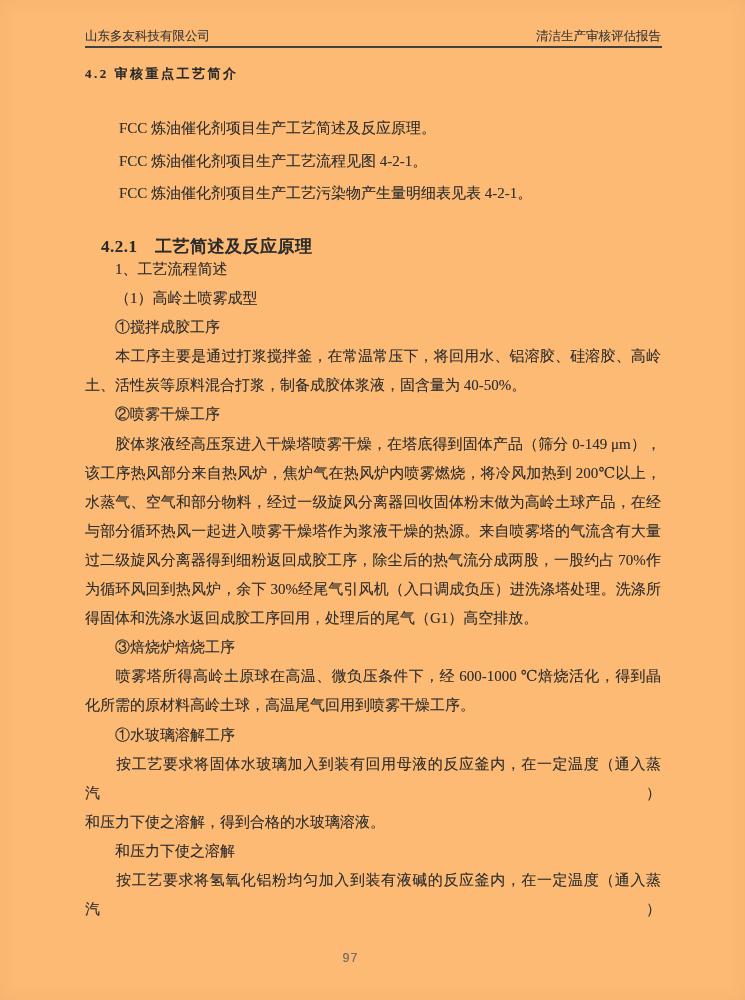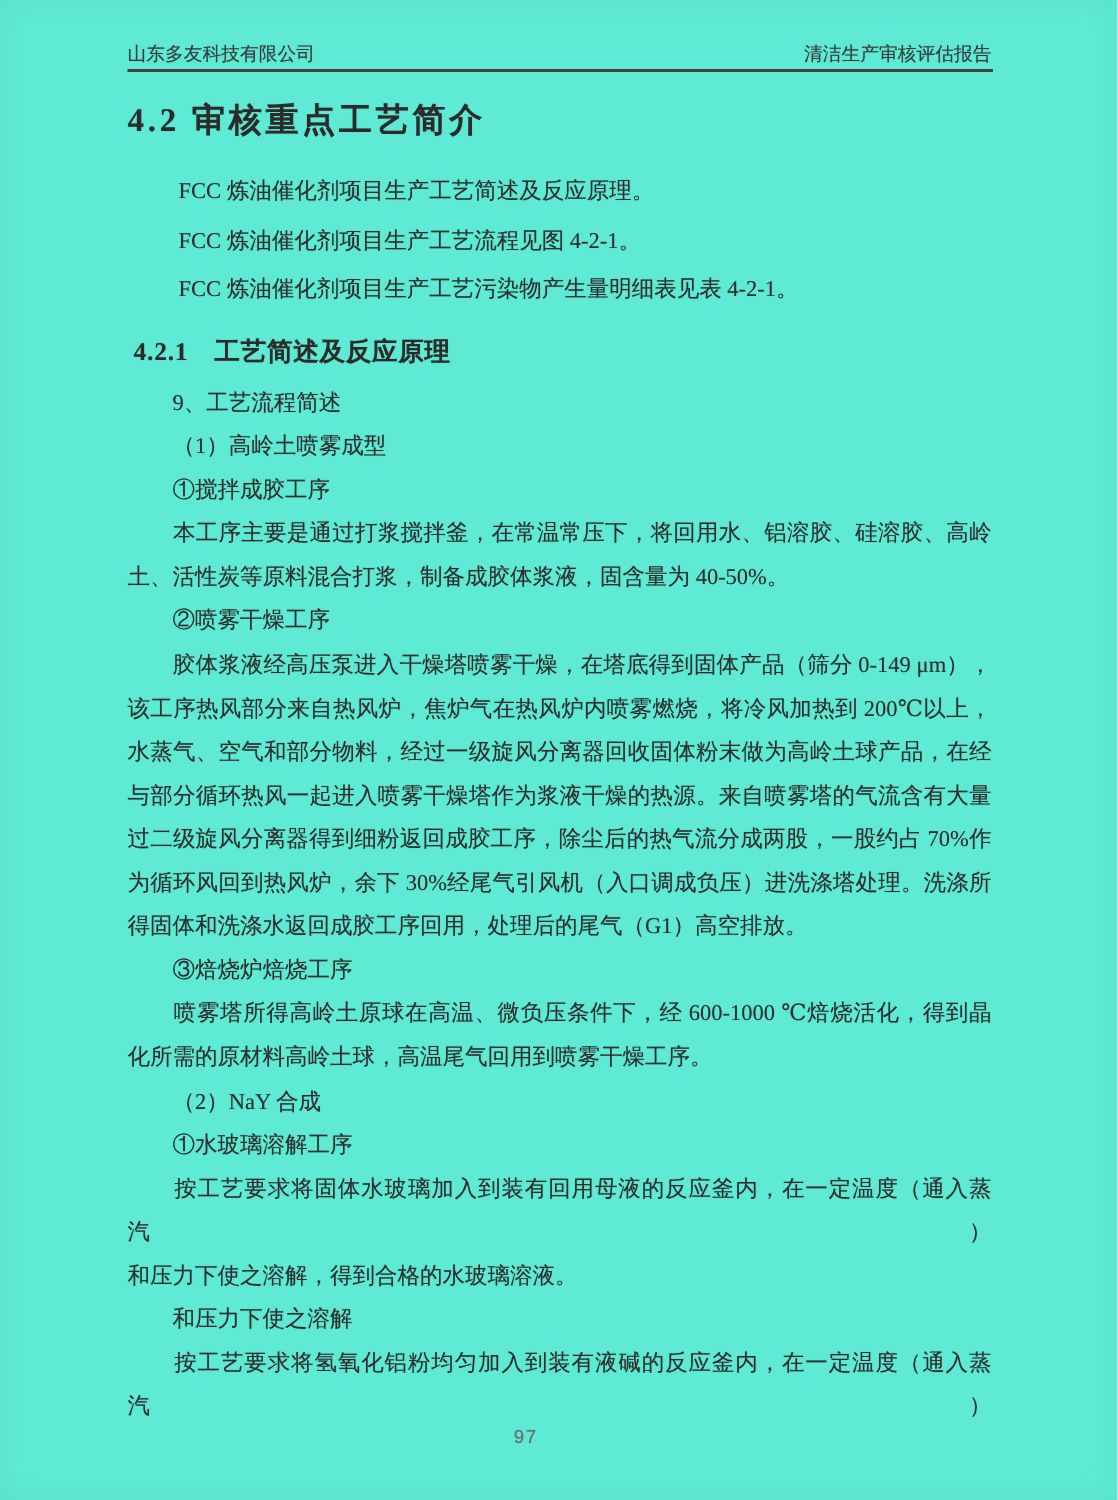--- a/index.html
+++ b/index.html
@@ -1,44 +1,44 @@
 <!DOCTYPE html>
 <html><head>
 <meta charset="utf-8">
 <style>
   html,body{margin:0;padding:0;background:#ffffff;}
   .page{
     position:relative;
     width:745px;height:1000px;
-    background:#5eead4;
+    background:#fdba74;
     overflow:hidden;
     color:#2e2e2e;
     font-family:"Liberation Serif","DejaVu Serif",serif;
     box-shadow:inset 0 0 22px rgba(0,0,0,0.045);
     text-shadow:0 0 0.6px rgba(55,55,55,0.38);
   }
   .hdr{
     position:absolute;top:28px;left:85px;width:576px;
     display:flex;justify-content:space-between;align-items:flex-start;
     font-size:12.5px;color:#3a3a3a;
     font-family:"Liberation Sans","DejaVu Sans",sans-serif;
   }
   .hdr-rule{
     position:absolute;top:46px;left:85px;width:577px;height:2px;
     background:#414141;
   }
   .h1{
     position:absolute;top:66px;left:85px;margin:0;
-    font-size:22px;font-weight:600;letter-spacing:2.5px;color:#2b2b2b;
+    font-size:13px;font-weight:600;letter-spacing:2.5px;color:#2b2b2b;
     white-space:nowrap;line-height:1.25;
   }
   .intro{position:absolute;top:110px;left:85px;width:576px;}
   .intro p{margin:4px;font-size:15px;line-height:28.5px;white-space:nowrap;}
   .h2{
-    position:absolute;top:220px;left:85px;margin:4px;
+    position:absolute;top:220px;left:85px;margin:16px;
     font-size:17px;font-weight:600;letter-spacing:0.5px;color:#2b2b2b;
     white-space:nowrap;line-height:1.25;
   }
   .bodytext{position:absolute;top:255px;left:85px;width:576px;}
   .bodytext p{margin:0;font-size:15px;line-height:29.1px;white-space:nowrap;}
   .bodytext p.f{
     white-space:normal;
     text-align:justify;
     text-align-last:justify;
   }
@@ -63,37 +63,36 @@
 
   <div class="intro">
     <p>　　FCC 炼油催化剂项目生产工艺简述及反应原理。</p>
     <p>　　FCC 炼油催化剂项目生产工艺流程见图 4-2-1。</p>
     <p>　　FCC 炼油催化剂项目生产工艺污染物产生量明细表见表 4-2-1。</p>
   </div>
 
   <h2 class="h2">4.2.1　工艺简述及反应原理</h2>
 
   <div class="bodytext">
-    <p>　　9、工艺流程简述</p>
+    <p>　　1、工艺流程简述</p>
     <p>　　（1）高岭土喷雾成型</p>
     <p>　　①搅拌成胶工序</p>
     <p class="f">　　本工序主要是通过打浆搅拌釜，在常温常压下，将回用水、铝溶胶、硅溶胶、高岭</p>
     <p>土、活性炭等原料混合打浆，制备成胶体浆液，固含量为 40-50%。</p>
     <p>　　②喷雾干燥工序</p>
     <p class="f">　　胶体浆液经高压泵进入干燥塔喷雾干燥，在塔底得到固体产品（筛分 0-149 μm），</p>
     <p class="f">该工序热风部分来自热风炉，焦炉气在热风炉内喷雾燃烧，将冷风加热到 200℃以上，</p>
     <p class="f">水蒸气、空气和部分物料，经过一级旋风分离器回收固体粉末做为高岭土球产品，在经</p>
     <p class="f">与部分循环热风一起进入喷雾干燥塔作为浆液干燥的热源。来自喷雾塔的气流含有大量</p>
     <p class="f">过二级旋风分离器得到细粉返回成胶工序，除尘后的热气流分成两股，一股约占 70%作</p>
     <p class="f">为循环风回到热风炉，余下 30%经尾气引风机（入口调成负压）进洗涤塔处理。洗涤所</p>
     <p>得固体和洗涤水返回成胶工序回用，处理后的尾气（G1）高空排放。</p>
     <p>　　③焙烧炉焙烧工序</p>
     <p class="f">　　喷雾塔所得高岭土原球在高温、微负压条件下，经 600-1000 ℃焙烧活化，得到晶</p>
     <p>化所需的原材料高岭土球，高温尾气回用到喷雾干燥工序。</p>
-    <p>　　（2）NaY 合成</p>
     <p>　　①水玻璃溶解工序</p>
     <p class="f">　　按工艺要求将固体水玻璃加入到装有回用母液的反应釜内，在一定温度（通入蒸汽）</p>
     <p>和压力下使之溶解，得到合格的水玻璃溶液。</p>
     <p>　　和压力下使之溶解</p>
     <p class="f">　　按工艺要求将氢氧化铝粉均匀加入到装有液碱的反应釜内，在一定温度（通入蒸汽）</p>
   </div>
 
   <div class="pgnum">97</div>
 
 </div>

